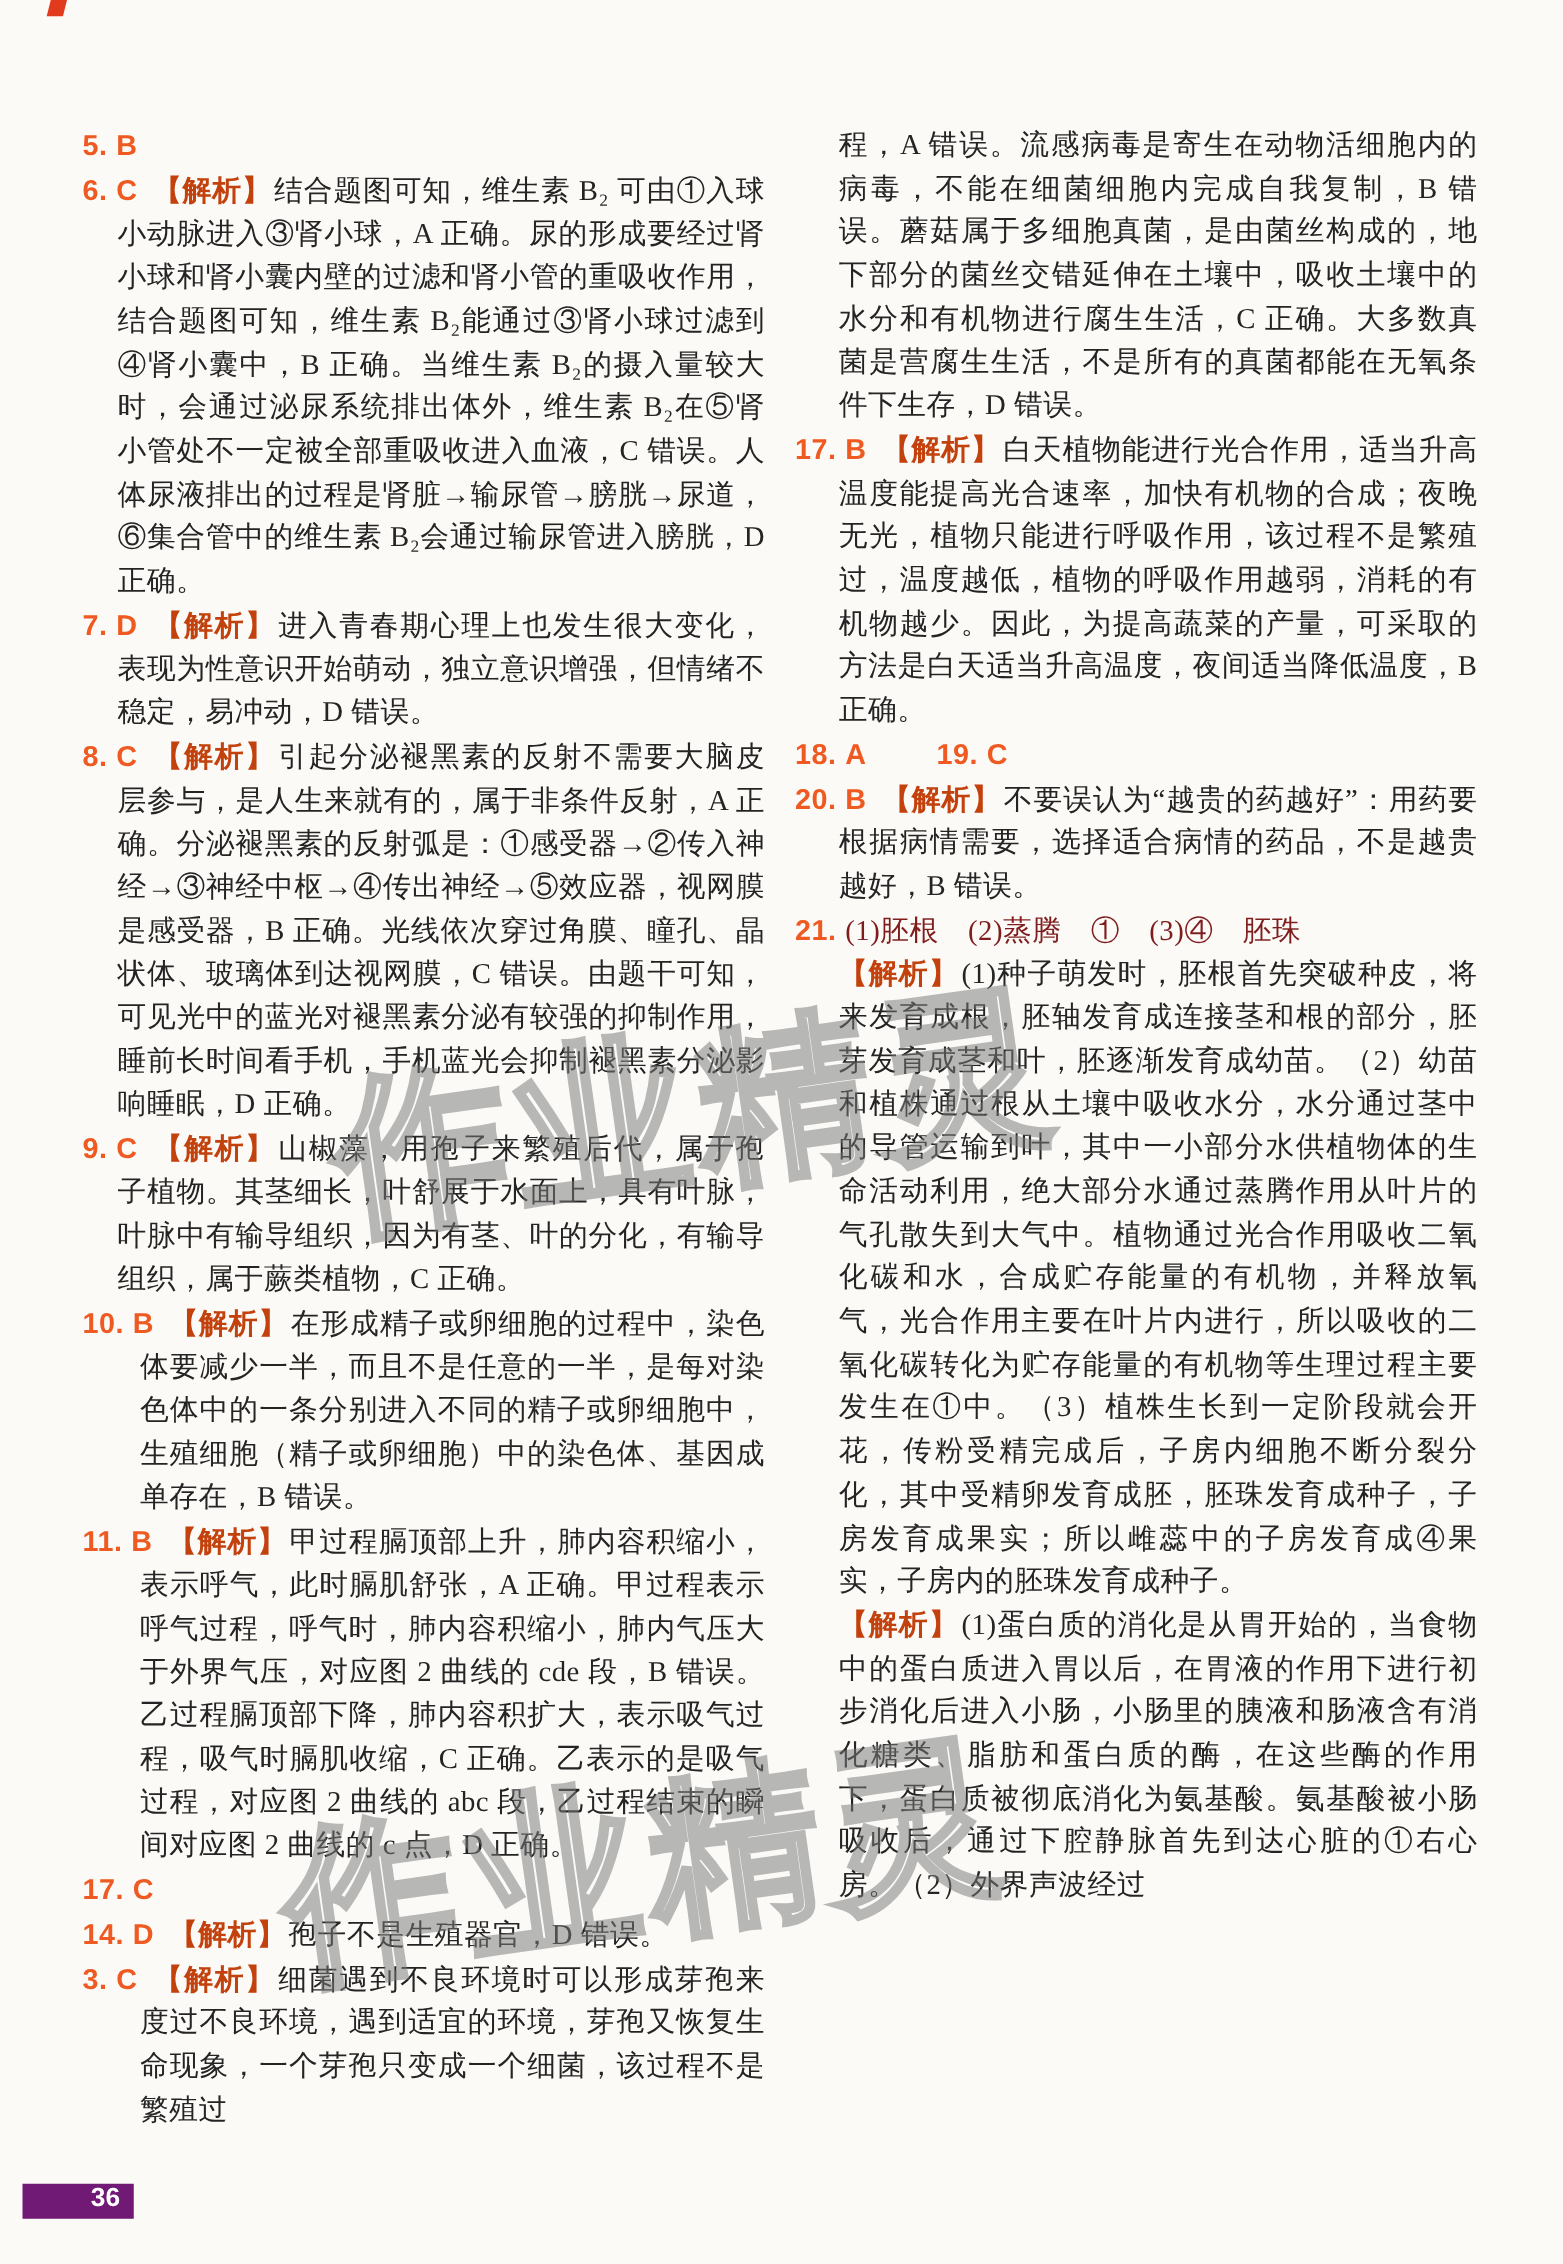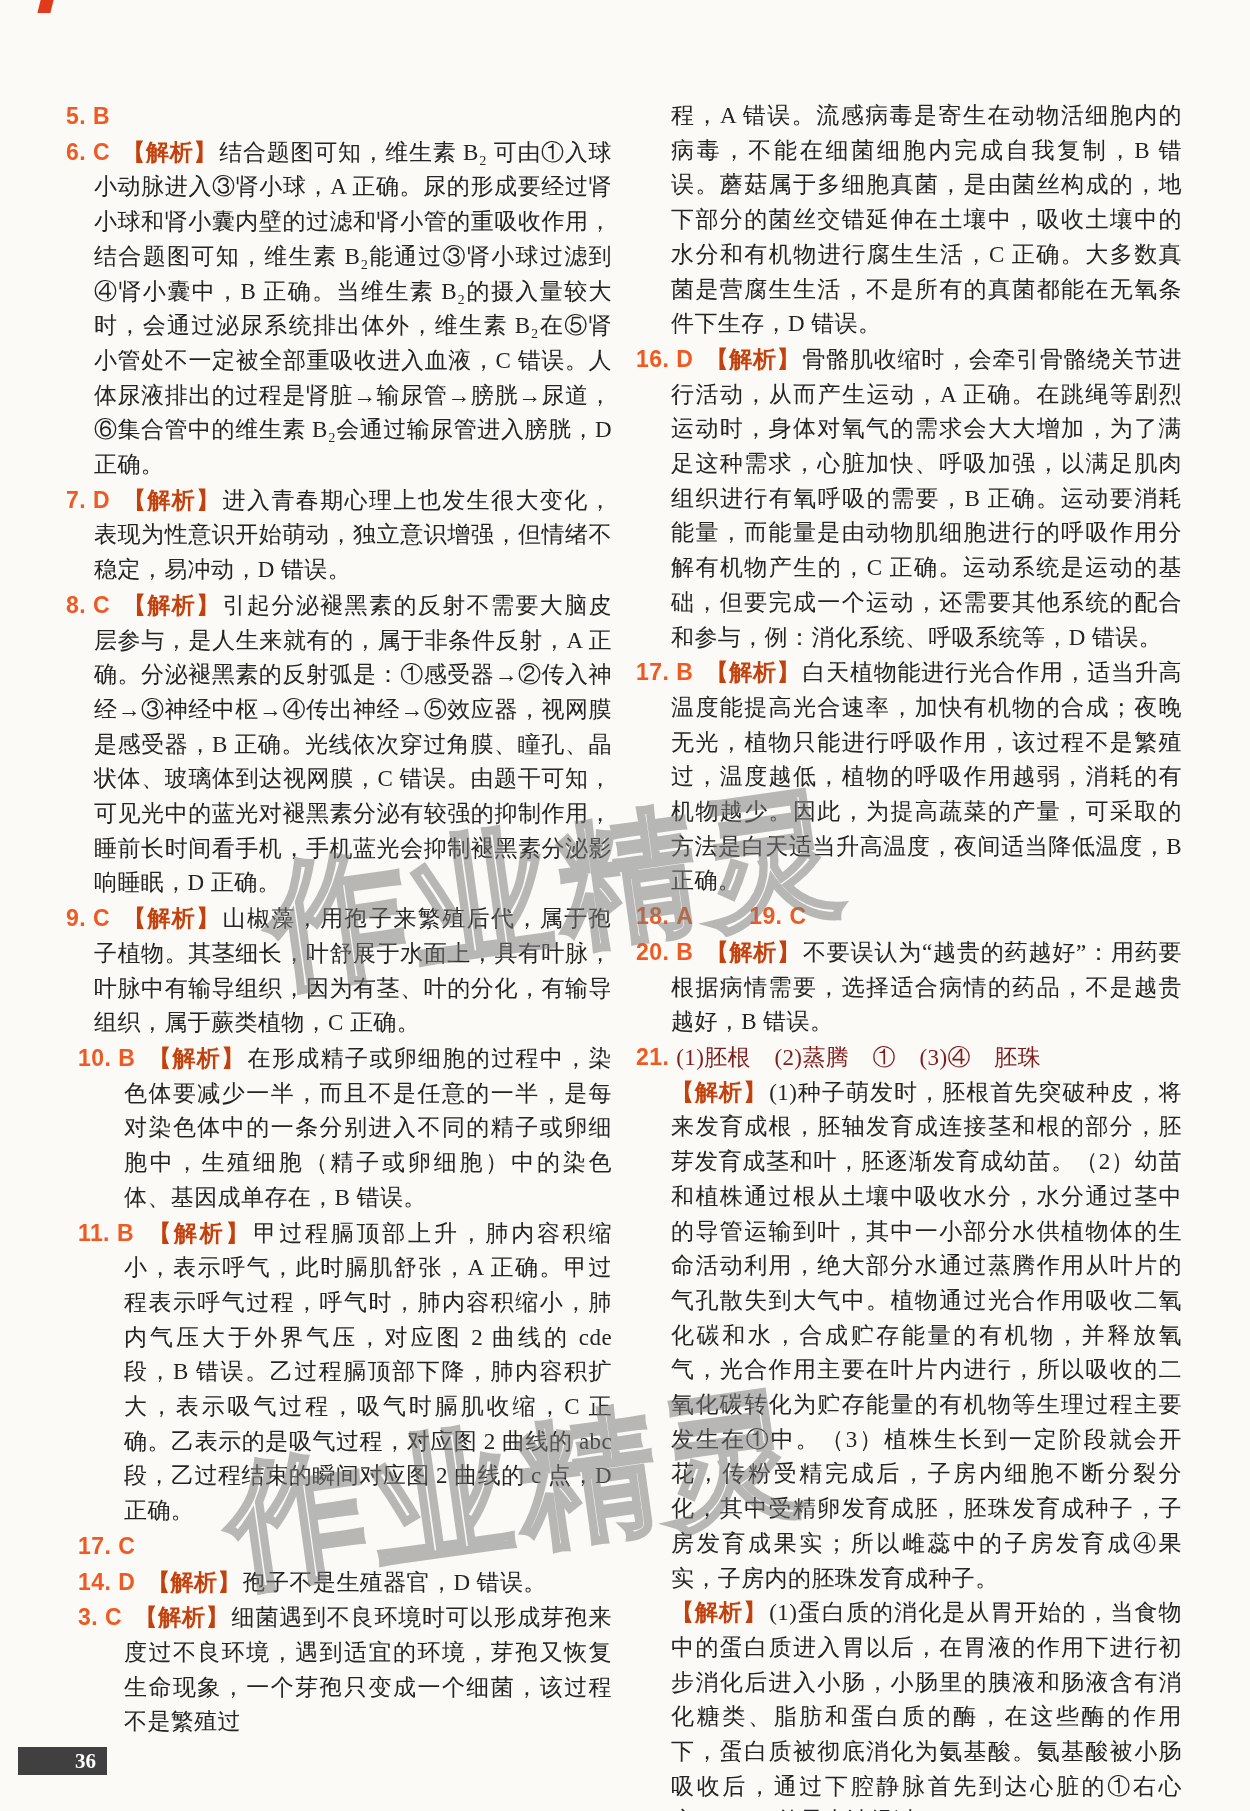--- a/index.html
+++ b/index.html
@@ -16,21 +16,21 @@
   }
   .col{
     position:absolute;top:99px;width:546px;
     font-size:23px;line-height:34.7px;color:#242424;
     text-align:justify;letter-spacing:0.4px;
   }
   #col-left{left:66px;}
   #col-right{left:636px;}
   .item{margin:0;}
   #col-left .item.d1{padding-left:28px;text-indent:-28px;}
-  #col-left .item.d2{padding-left:46px;text-indent:-46px;margin-left:12px;}
+  #col-left .item.d2{padding-left:46px;text-indent:-46px;}
   #col-right .item{padding-left:35px;text-indent:-35px;}
   .cont{padding-left:35px;text-indent:0;}
   .jiexi-block{padding-left:35px;text-indent:0;}
   .num,.ans{
     font-family:"Liberation Sans","DejaVu Sans",sans-serif;
     font-weight:bold;color:#ee5a21;
   }
   .num{margin-right:7px;}
   .ans{margin-right:12px;}
   .jiexi{color:#c2410c;font-weight:bold;margin-right:2px;font-family:Liberation Serif, serif;}
@@ -40,24 +40,24 @@
     position:absolute;z-index:6;
     font-family:"Liberation Sans","DejaVu Sans",sans-serif;
     font-weight:bold;font-size:138px;letter-spacing:8px;
     color:transparent;-webkit-text-stroke:4px rgba(120,120,120,0.52);
     transform:rotate(-8deg);white-space:nowrap;pointer-events:none;
   }
   #wm1{left:266px;top:796px;}
   #wm2{left:226px;top:1396px;}
   .page-badge{
     position:absolute;left:18px;top:1747px;width:89px;height:28px;
-    background:#404040;color:#ffffff;
-    font-family:Liberation Serif, serif;
+    background:#701a75;color:#ffffff;
+    font-family:Liberation Sans, sans-serif;
     font-weight:bold;font-size:21px;
-    display:flex;align-items:center;justify-content:flex-end;
+    display:flex;justify-content:flex-end;
     padding-right:11px;box-sizing:border-box;
   }
 </style>
 </head>
 <body>
 
 <div class="corner-mark"></div>
 
 <div id="col-left" class="col">
     <div class="item d1"><span class="num">5.</span><span class="ans">B</span></div>
@@ -66,21 +66,20 @@
     <div class="item d1"><span class="num">8.</span><span class="ans">C</span><span class="jiexi">【解析】</span><span class="body">引起分泌褪黑素的反射不需要大脑皮层参与，是人生来就有的，属于非条件反射，A 正确。分泌褪黑素的反射弧是：①感受器→②传入神经→③神经中枢→④传出神经→⑤效应器，视网膜是感受器，B 正确。光线依次穿过角膜、瞳孔、晶状体、玻璃体到达视网膜，C 错误。由题干可知，可见光中的蓝光对褪黑素分泌有较强的抑制作用，睡前长时间看手机，手机蓝光会抑制褪黑素分泌影响睡眠，D 正确。</span></div>
     <div class="item d1"><span class="num">9.</span><span class="ans">C</span><span class="jiexi">【解析】</span><span class="body">山椒藻，用孢子来繁殖后代，属于孢子植物。其茎细长，叶舒展于水面上，具有叶脉，叶脉中有输导组织，因为有茎、叶的分化，有输导组织，属于蕨类植物，C 正确。</span></div>
     <div class="item d2"><span class="num">10.</span><span class="ans">B</span><span class="jiexi">【解析】</span><span class="body">在形成精子或卵细胞的过程中，染色体要减少一半，而且不是任意的一半，是每对染色体中的一条分别进入不同的精子或卵细胞中，生殖细胞（精子或卵细胞）中的染色体、基因成单存在，B 错误。</span></div>
     <div class="item d2"><span class="num">11.</span><span class="ans">B</span><span class="jiexi">【解析】</span><span class="body">甲过程膈顶部上升，肺内容积缩小，表示呼气，此时膈肌舒张，A 正确。甲过程表示呼气过程，呼气时，肺内容积缩小，肺内气压大于外界气压，对应图 2 曲线的 cde 段，B 错误。乙过程膈顶部下降，肺内容积扩大，表示吸气过程，吸气时膈肌收缩，C 正确。乙表示的是吸气过程，对应图 2 曲线的 abc 段，乙过程结束的瞬间对应图 2 曲线的 c 点，D 正确。</span></div>
     <div class="item d2"><span class="num">17.</span><span class="ans">C</span></div>
     <div class="item d2"><span class="num">14.</span><span class="ans">D</span><span class="jiexi">【解析】</span><span class="body">孢子不是生殖器官，D 错误。</span></div>
     <div class="item d2"><span class="num">3.</span><span class="ans">C</span><span class="jiexi">【解析】</span><span class="body">细菌遇到不良环境时可以形成芽孢来度过不良环境，遇到适宜的环境，芽孢又恢复生命现象，一个芽孢只变成一个细菌，该过程不是繁殖过</span></div>
   </div>
 <div id="col-right" class="col">
     <div class="cont"><span class="body">程，A 错误。流感病毒是寄生在动物活细胞内的病毒，不能在细菌细胞内完成自我复制，B 错误。蘑菇属于多细胞真菌，是由菌丝构成的，地下部分的菌丝交错延伸在土壤中，吸收土壤中的水分和有机物进行腐生生活，C 正确。大多数真菌是营腐生生活，不是所有的真菌都能在无氧条件下生存，D 错误。</span></div>
-    <div class="item d2"><span class="num">16.</span><span class="ans">D</span><span class="jiexi">【解析】</span><span class="body">骨骼肌收缩时，会牵引骨骼绕关节进行活动，从而产生运动，A 正确。在跳绳等剧烈运动时，身体对氧气的需求会大大增加，为了满足这种需求，心脏加快、呼吸加强，以满足肌肉组织进行有氧呼吸的需要，B 正确。运动要消耗能量，而能量是由动物肌细胞进行的呼吸作用分解有机物产生的，C 正确。运动系统是运动的基础，但要完成一个运动，还需要其他系统的配合和参与，例：消化系统、呼吸系统等，D 错误。</span></div>
     <div class="item d2"><span class="num">17.</span><span class="ans">B</span><span class="jiexi">【解析】</span><span class="body">白天植物能进行光合作用，适当升高温度能提高光合速率，加快有机物的合成；夜晚无光，植物只能进行呼吸作用，该过程不是繁殖过，温度越低，植物的呼吸作用越弱，消耗的有机物越少。因此，为提高蔬菜的产量，可采取的方法是白天适当升高温度，夜间适当降低温度，B 正确。</span></div>
     <div class="item d1"><span class="num">18.</span><span class="ans">A</span><span class="pair-gap"></span><span class="num">19.</span><span class="ans">C</span></div>
     <div class="item d2"><span class="num">20.</span><span class="ans">B</span><span class="jiexi">【解析】</span><span class="body">不要误认为“越贵的药越好”：用药要根据病情需要，选择适合病情的药品，不是越贵越好，B 错误。</span></div>
     <div class="item d2"><span class="num">21.</span><span class="answers-text">(1)胚根　(2)蒸腾　①　(3)④　胚珠</span></div>
     <div class="jiexi-block"><span class="jiexi">【解析】</span><span class="body">(1)种子萌发时，胚根首先突破种皮，将来发育成根，胚轴发育成连接茎和根的部分，胚芽发育成茎和叶，胚逐渐发育成幼苗。（2）幼苗和植株通过根从土壤中吸收水分，水分通过茎中的导管运输到叶，其中一小部分水供植物体的生命活动利用，绝大部分水通过蒸腾作用从叶片的气孔散失到大气中。植物通过光合作用吸收二氧化碳和水，合成贮存能量的有机物，并释放氧气，光合作用主要在叶片内进行，所以吸收的二氧化碳转化为贮存能量的有机物等生理过程主要发生在①中。（3）植株生长到一定阶段就会开花，传粉受精完成后，子房内细胞不断分裂分化，其中受精卵发育成胚，胚珠发育成种子，子房发育成果实；所以雌蕊中的子房发育成④果实，子房内的胚珠发育成种子。</span></div>
     <div class="jiexi-block"><span class="jiexi">【解析】</span><span class="body">(1)蛋白质的消化是从胃开始的，当食物中的蛋白质进入胃以后，在胃液的作用下进行初步消化后进入小肠，小肠里的胰液和肠液含有消化糖类、脂肪和蛋白质的酶，在这些酶的作用下，蛋白质被彻底消化为氨基酸。氨基酸被小肠吸收后，通过下腔静脉首先到达心脏的①右心房。（2）外界声波经过</span></div>
   </div>
 
 <div id="wm1" class="wm">作业精灵</div>
 <div id="wm2" class="wm">作业精灵</div>

